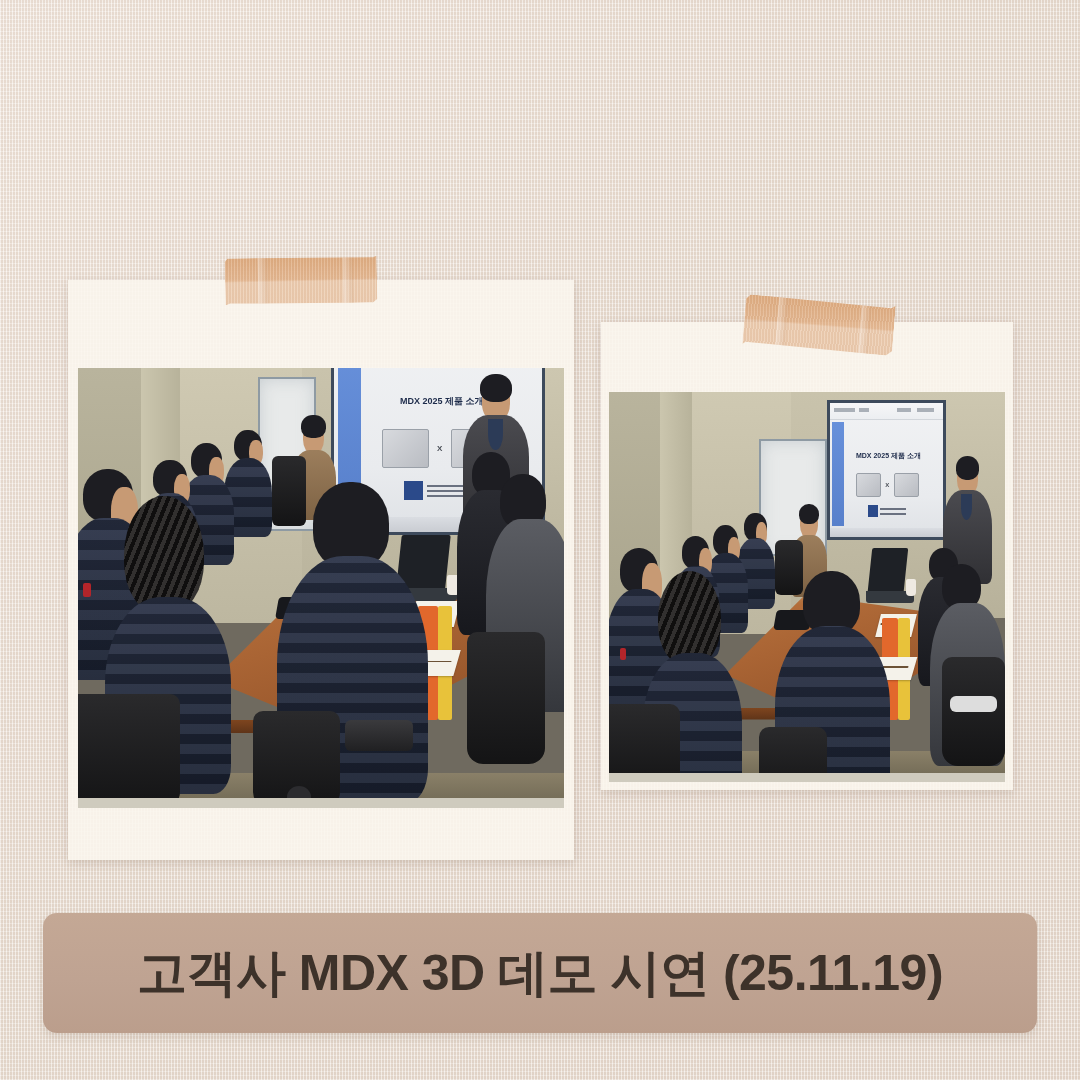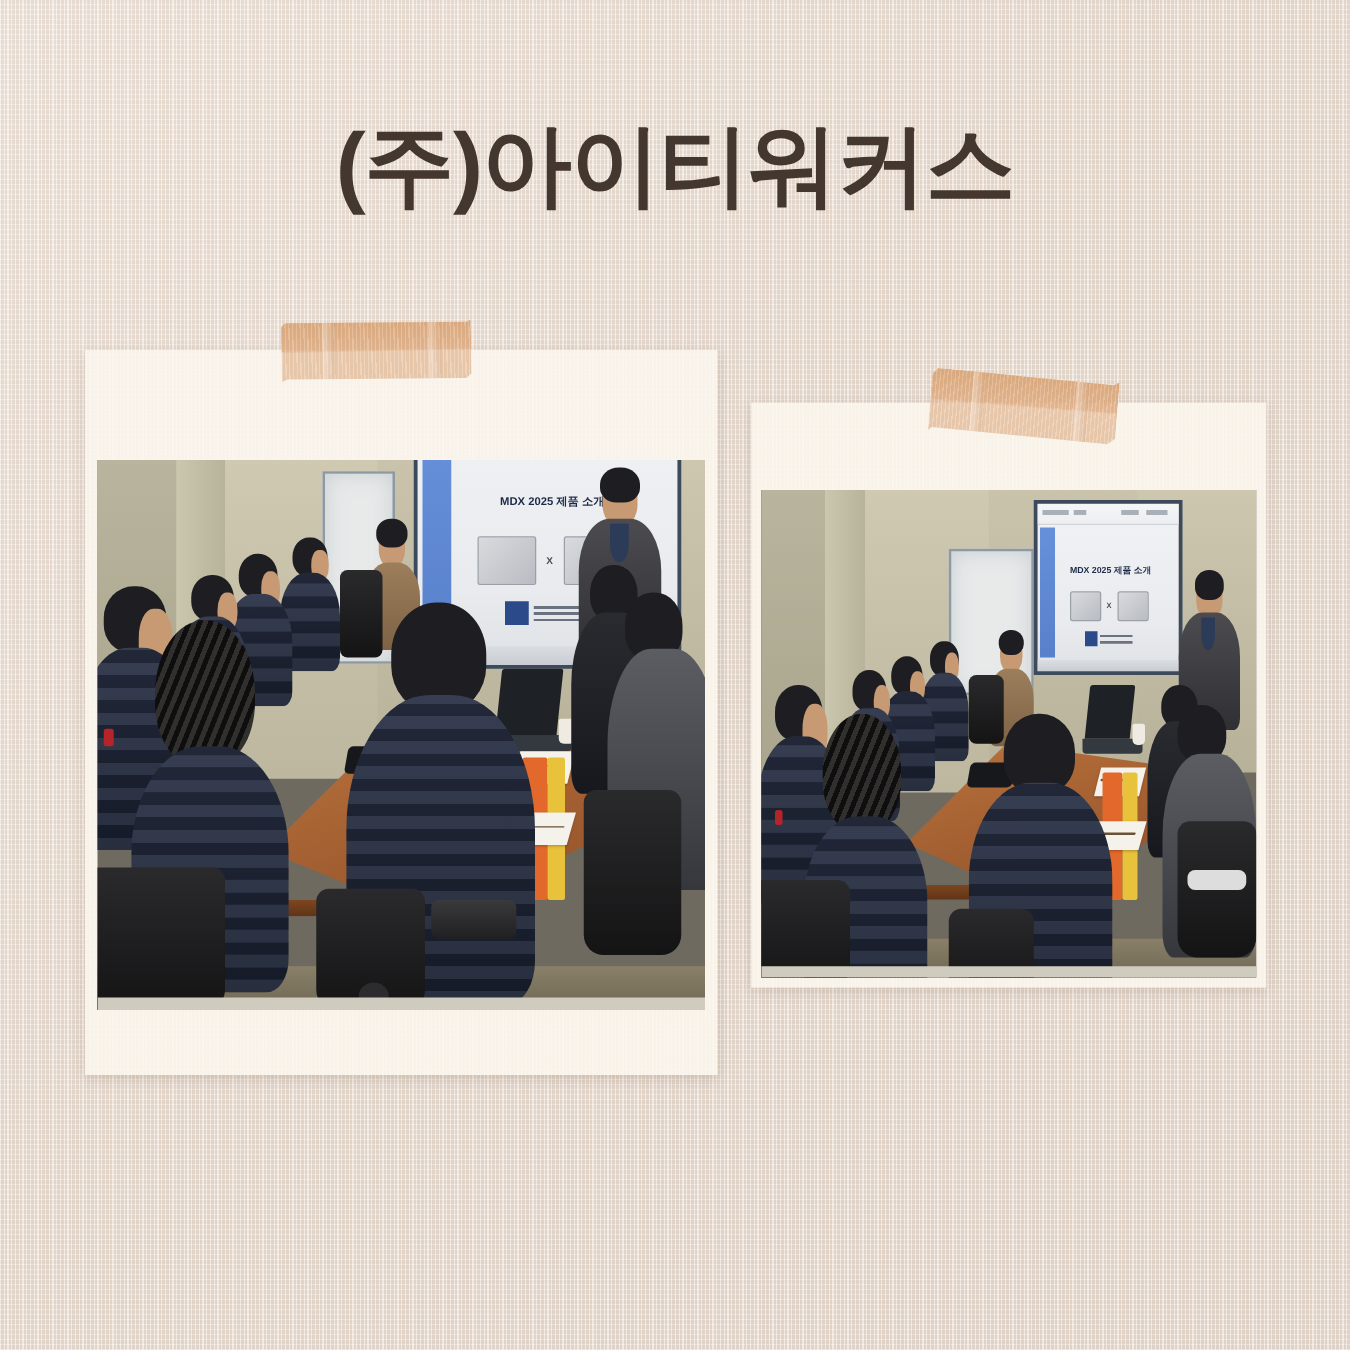--- a/index.html
+++ b/index.html
@@ -271,21 +271,20 @@
   .floor-strip {
     position:absolute; left:0; bottom:0; width:100%; height:2.2%;
     background:#cfcbbe;
   }
 </style>
 </head>
 <body>
 
 <div id="canvas">
 
-  <div id="page-title">(주)아이티워커스</div>
 
   <div class="polaroid" id="polaroid-1">
     <div class="photo">
       <div class="scene">
         <div class="wall-left"></div>
         <div class="wall-pillar"></div>
         <div class="wall-mid"></div>
         <div class="wall-back"></div>
         <div class="wall-right"></div>
 
@@ -506,14 +505,17 @@
         <div class="chair-arm" style="left:86%;top:78%;width:12%;height:4%;background:#ddd;"></div>
         <div class="chair" style="left:42%;top:38%;width:7%;height:14%;border-radius:6px;"></div>
         <div class="floor-strip"></div>
       </div>
     </div>
   </div>
 
   <div class="tape" id="tape-1"></div>
   <div class="tape" id="tape-2"></div>
 
+  <div id="caption-bar">
+    <div id="caption-text">고객사 MDX 3D 데모 시연 (25.11.19)</div>
+  </div>
 
 </div>
 
 </body></html>

